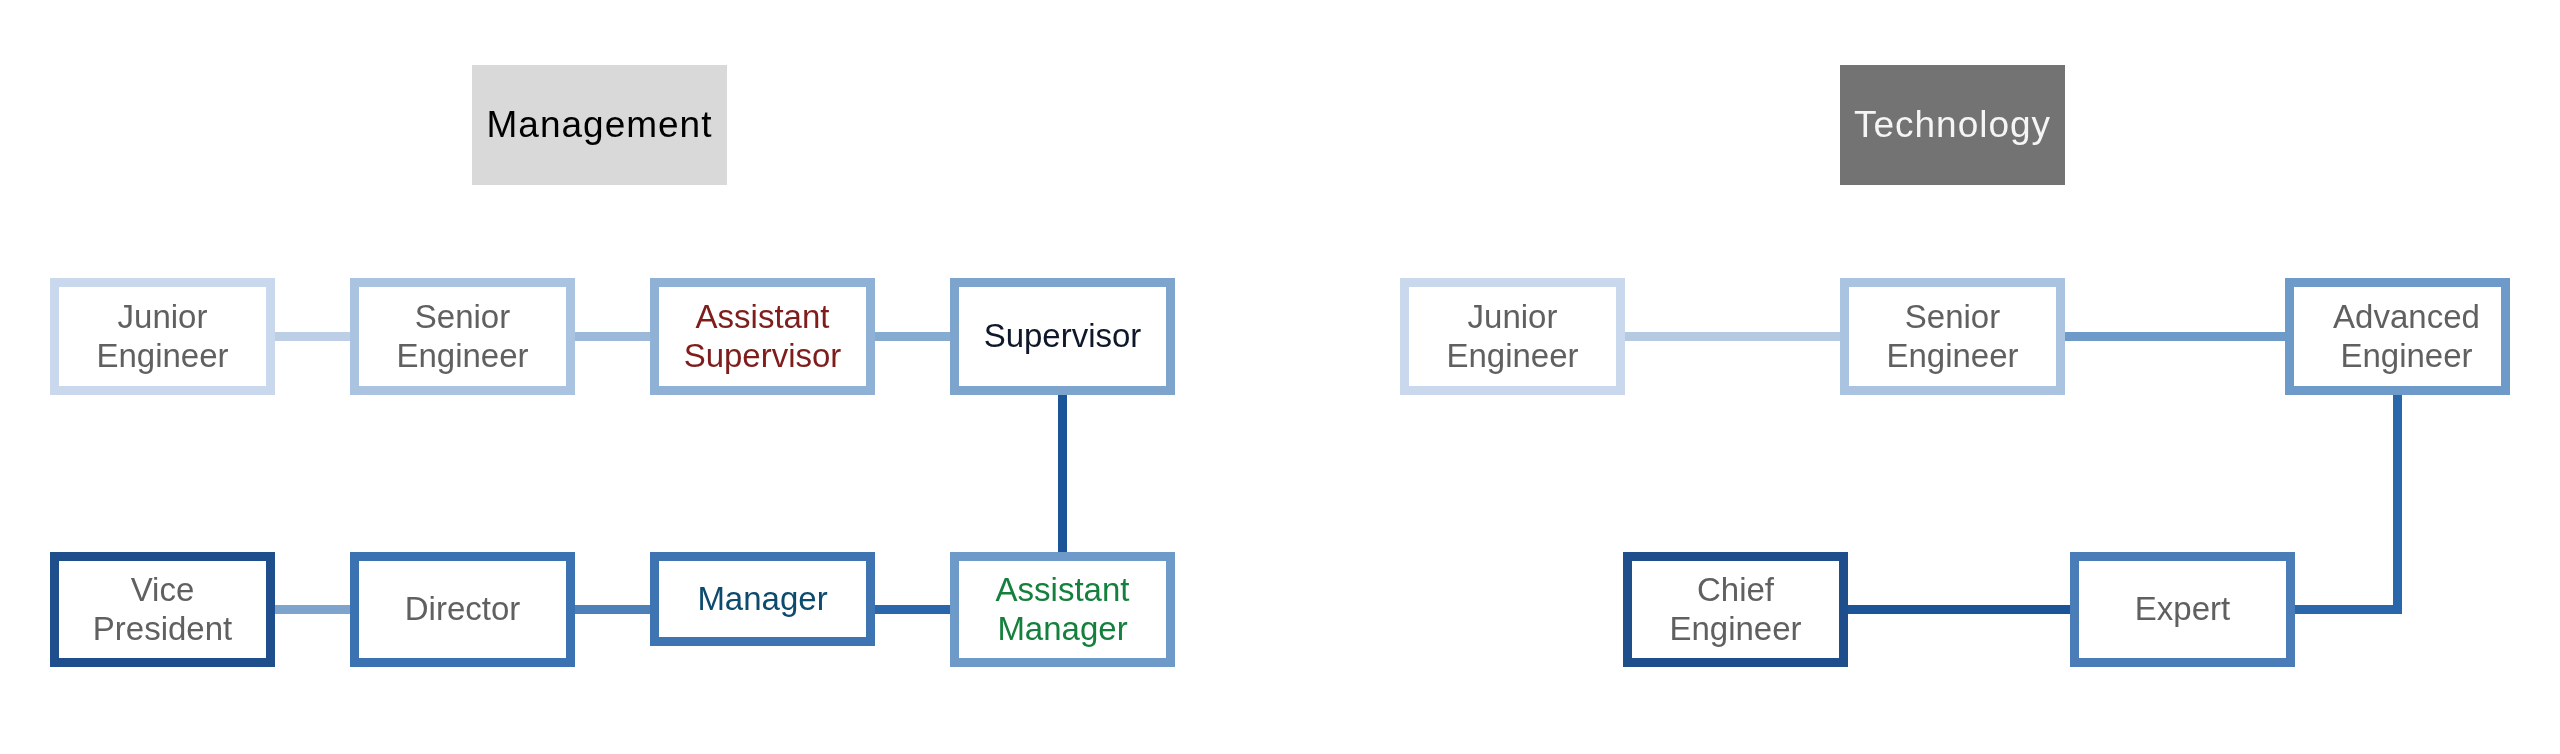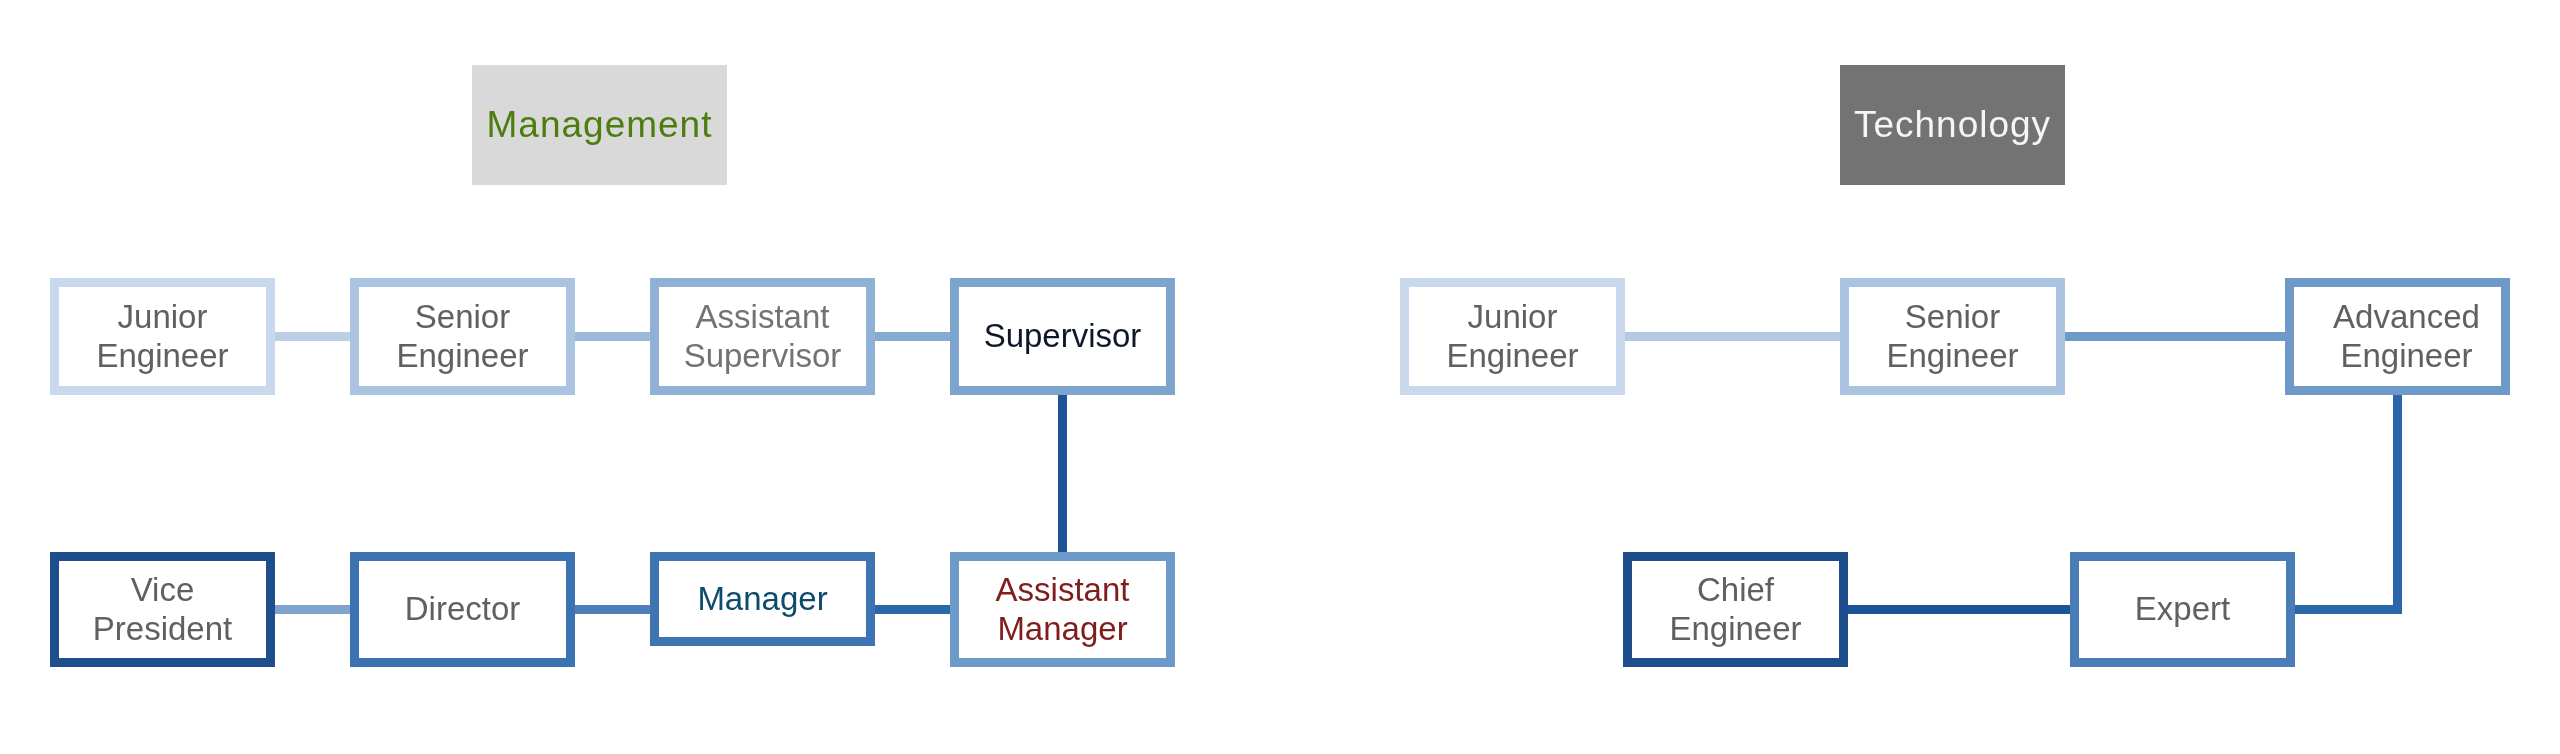--- a/index.html
+++ b/index.html
@@ -30,28 +30,28 @@
   }
   .conn{position:absolute;}
   .conn.h{height:9px;}
   .conn.v{width:9px;}
 </style>
 </head>
 <body>
 
 <div id="canvas">
 
-  <div class="group-header" style="left: 472px; top: 65px; width: 255px; background-color: rgb(217, 217, 217); color: #4d7c0f;">Management</div>
+  <div class="group-header" style="left: 472px; top: 65px; width: 255px; background-color: rgb(217, 217, 217); color: #000000;">Management</div>
 
   <div class="node" style="left: 50px; top: 278px; color: rgb(96, 96, 96); border-color: rgb(201, 216, 236);">Junior Engineer</div>
   <div class="node" style="left: 350px; top: 278px; color: rgb(96, 96, 96); border-color: rgb(170, 195, 224);">Senior Engineer</div>
-  <div class="node" style="left: 650px; top: 278px; color: #737373; border-color: rgb(143, 177, 213);">Assistant Supervisor</div>
+  <div class="node" style="left: 650px; top: 278px; color: #7f1d1d; border-color: rgb(143, 177, 213);">Assistant Supervisor</div>
   <div class="node" style="left: 950px; top: 278px; color: #0f172a; border-color: rgb(125, 164, 204);">Supervisor</div>
 
-  <div class="node" style="left: 950px; top: 552px; height: 115px; color: #7f1d1d; border-color: rgb(110, 154, 201);">Assistant Manager</div>
+  <div class="node" style="left: 950px; top: 552px; height: 115px; color: #15803d; border-color: rgb(110, 154, 201);">Assistant Manager</div>
   <div class="node" style="left: 650px; top: 552px; height: 94px; color: #0c4a6e; border-color: rgb(61, 116, 177);">Manager</div>
   <div class="node" style="left: 350px; top: 552px; height: 115px; color: rgb(96, 96, 96); border-color: rgb(59, 115, 178);">Director</div>
   <div class="node" style="left: 50px; top: 552px; height: 115px; color: rgb(96, 96, 96); border-color: rgb(31, 78, 140);">Vice President</div>
 
   <div class="conn h" style="left: 275px; top: 332px; width: 75px; background-color: rgb(188, 207, 230);"></div>
   <div class="conn h" style="left: 575px; top: 332px; width: 75px; background-color: rgb(156, 185, 218);"></div>
   <div class="conn h" style="left: 875px; top: 332px; width: 75px; background-color: rgb(133, 171, 209);"></div>
   <div class="conn v" style="left: 1058px; top: 395px; height: 157px; background-color: rgb(27, 85, 152);"></div>
   <div class="conn h" style="left: 875px; top: 605px; width: 75px; background-color: rgb(41, 102, 170);"></div>
   <div class="conn h" style="left: 575px; top: 605px; width: 75px; background-color: rgb(77, 127, 185);"></div>

